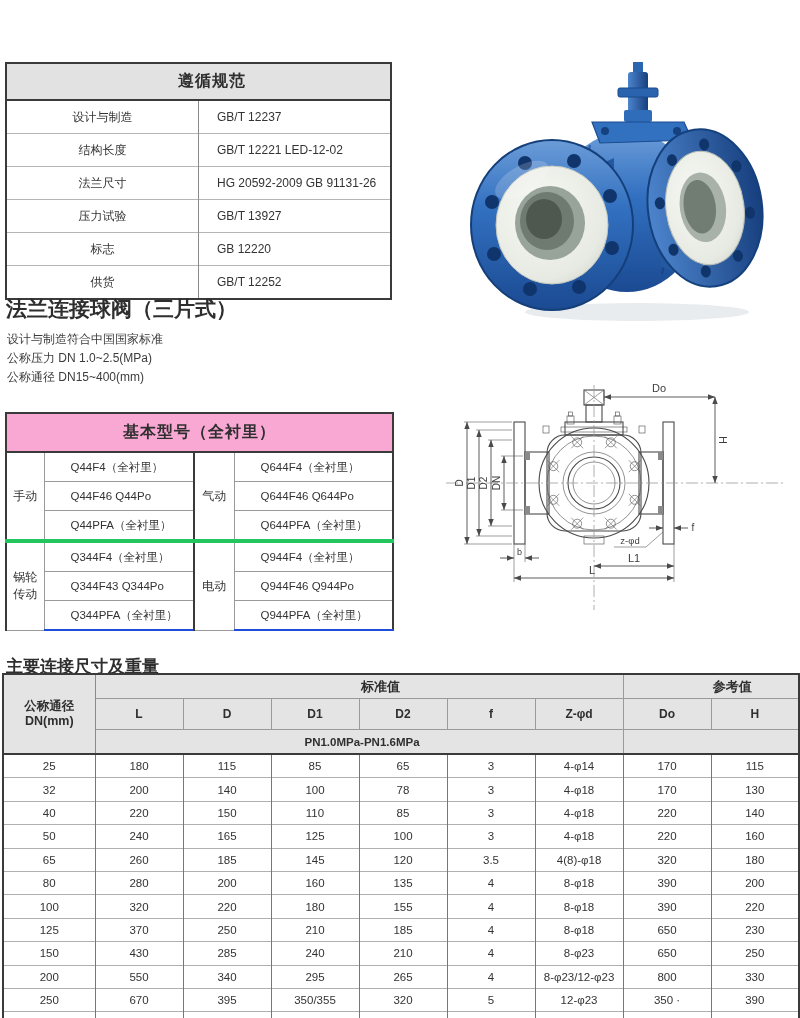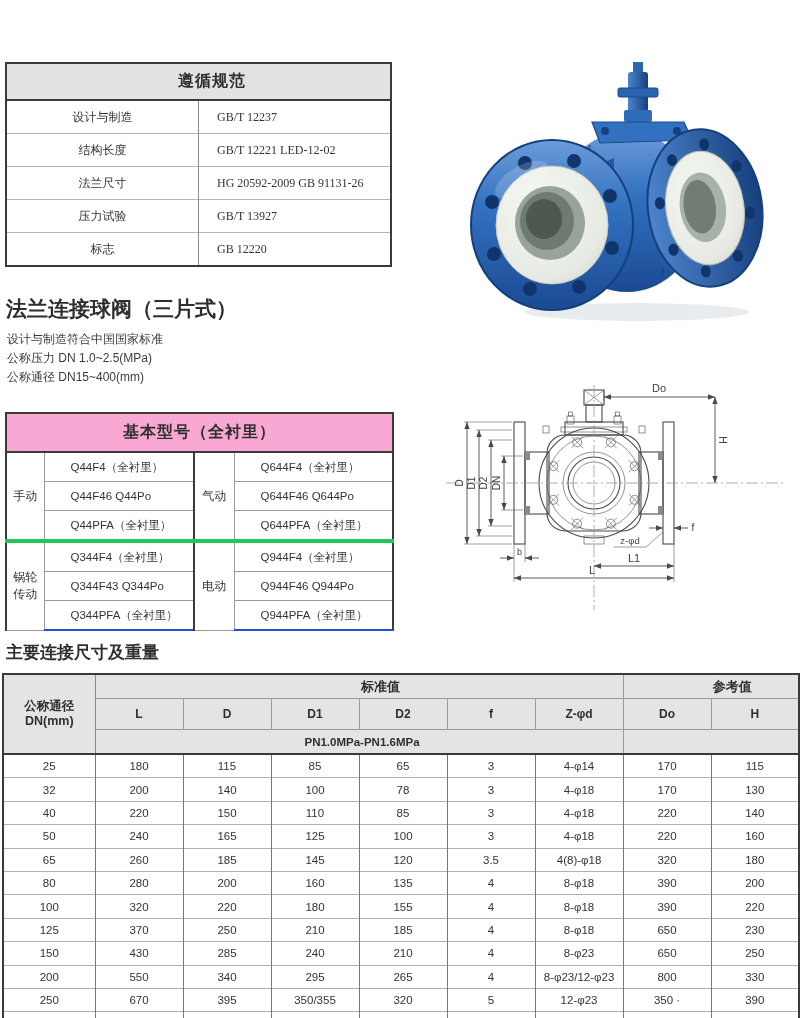--- a/index.html
+++ b/index.html
@@ -4,21 +4,21 @@
 <style>
   html,body{margin:0;padding:0;background:#fff;}
   .page{position:relative;width:800px;height:1018px;background:#ffffff;
         font-family:"Liberation Sans","DejaVu Sans",sans-serif;color:#333;overflow:hidden;}
 
   
   .standards{position:absolute;left:5px;top:62px;width:387px;border-collapse:collapse;table-layout:fixed;}
   .standards th{background:#e2e2e2;border:2px solid #3a3a3a;font-size:16px;font-weight:bold;
                 height:33px;text-align:center;color:#2f2f2f;letter-spacing:1px;padding-left:28px;}
   .standards td{border-left:none;border-right:none;font-size:12px;height:30px;}
-  .standards tbody tr td{border-top:1px solid #b5b5b5;font-family:Liberation Serif, serif;}
+  .standards tbody tr td{border-top:1px solid #b5b5b5;}
   .standards tbody tr:first-child td{border-top:2px solid #3a3a3a;}
   .standards tbody tr:last-child td{border-bottom:2px solid #3a3a3a;}
   .standards td.s-label{width:142px;text-align:center;border-left:2px solid #3a3a3a;border-right:1px solid #8a8a8a;}
   .standards td.s-value{text-align:left;padding-left:18px;border-right:2px solid #3a3a3a;}
 
   
   .photo{position:absolute;left:452px;top:60px;width:336px;height:270px;}
 
   
   .ptitle{position:absolute;left:6px;top:295px;font-size:21px;font-weight:bold;color:#2e2e2e;}
@@ -40,21 +40,21 @@
   .drawing .o{fill:none;stroke:#4a4a4a;stroke-width:1.1;}
   .drawing .thin{stroke-width:0.6;}
   .drawing .cl{fill:none;stroke:#9a9a9a;stroke-width:0.8;stroke-dasharray:12 3 2 3;}
   .drawing .dim{stroke:#4a4a4a;stroke-width:0.9;marker-start:url(#ar);marker-end:url(#ar);}
   .drawing .dimE{stroke:#4a4a4a;stroke-width:0.9;marker-end:url(#ar);}
   .drawing .dimS{stroke:#4a4a4a;stroke-width:0.9;marker-start:url(#ar);}
   .drawing .ext{stroke:#5a5a5a;stroke-width:0.6;}
   .drawing text{fill:#3d3d3d;font-family:"Liberation Sans","DejaVu Sans",sans-serif;}
 
   
-  .sectitle{position:absolute;left:6px;top:641px;font-size:17px;font-weight:bold;color:#2e2e2e;}
+  .sectitle{position:absolute;left:6px;top:655px;font-size:17px;font-weight:bold;color:#2e2e2e;}
   .dims{position:absolute;left:2px;top:673px;width:796px;border-collapse:collapse;table-layout:fixed;border:2px solid #3a3a3a;}
   .dims col.c1{width:92px;} .dims col.cn{width:88px;}
   .dims thead th, .dims thead td{background:#e4e4e4;border:1px solid #9a9a9a;color:#2f2f2f;}
   .dims th.h-dn{font-size:12.5px;font-weight:bold;line-height:15px;border-right:1px solid #8a8a8a;}
   .dims th.h-group{font-size:13px;font-weight:bold;height:21px;padding-left:44px;}
   .dims th.h-col{font-size:12px;font-weight:bold;height:28px;}
   .dims td.pn{font-size:11.5px;font-weight:bold;height:21px;text-align:center;padding-left:7px;}
   .dims tbody td{font-size:11.5px;height:20.4px;text-align:center;background:#fff;
                  border-left:1px solid #777;border-top:1px solid #b0b0b0;color:#333;}
   .dims tbody tr:first-child td{border-top:2px solid #3a3a3a;}
@@ -83,20 +83,24 @@
           <td class="s-label">法兰尺寸</td>
           <td class="s-value">HG 20592-2009  GB 91131-26</td>
         </tr>
         <tr>
           <td class="s-label">压力试验</td>
           <td class="s-value">GB/T 13927</td>
         </tr>
         <tr>
           <td class="s-label">标志</td>
           <td class="s-value">GB 12220</td>
+        </tr>
+        <tr>
+          <td class="s-label">供货</td>
+          <td class="s-value">GB/T 12252</td>
         </tr>
       </tbody>
   </table>
 
   <div class="photo">
     <svg viewBox="0 0 336 270" width="336" height="270">
       <defs>
         <linearGradient id="vb" x1="0" y1="0" x2="0" y2="1">
           <stop offset="0" stop-color="#6b9cd8"></stop>
             <stop offset="0.4" stop-color="#3270c0"></stop>

